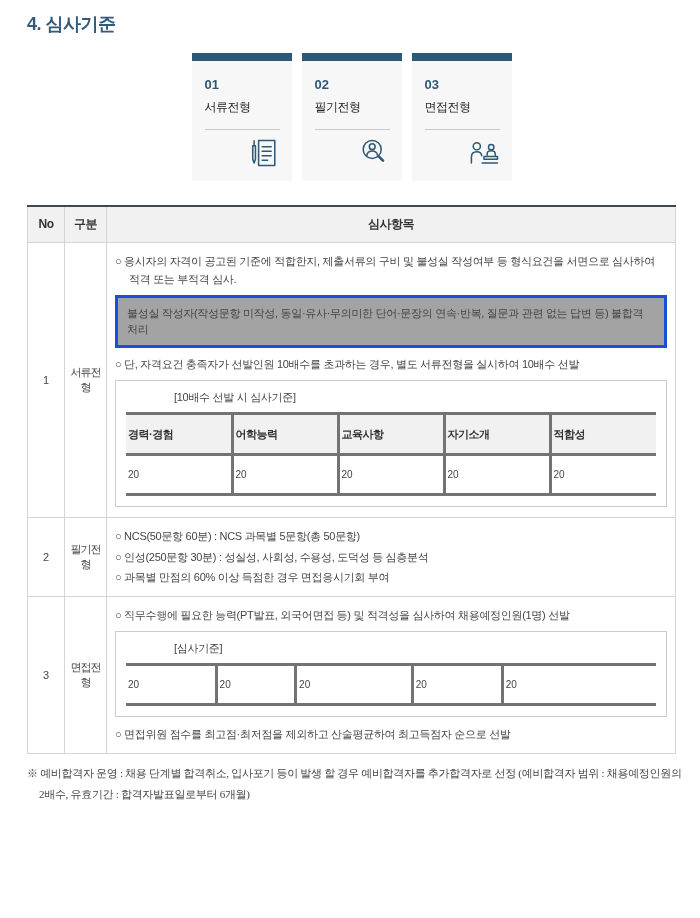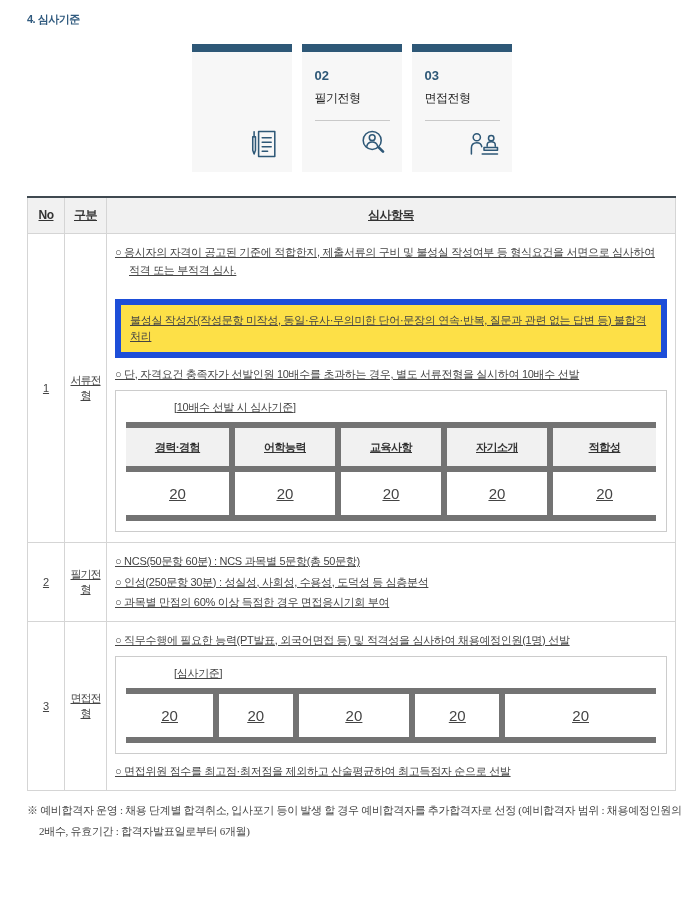--- a/index.html
+++ b/index.html
@@ -6,21 +6,21 @@
   html,body { background:#ffffff; }
   body {
     width:700px; height:918px; overflow:hidden;
     font-family:"Liberation Sans","DejaVu Sans",sans-serif;
     color:#333;
   }
   .page { padding:12px 24px 0 27px; }
 
   
   .sec-title {
-    font-size:11px; font-weight:bold; color:#305a7e; letter-spacing:-0.5px;
+    font-size:18px; font-weight:bold; color:#305a7e; letter-spacing:-0.5px;
   }
 
   
   .steps {
     margin-top:17px; display:flex; justify-content:center; gap:10px;
   }
   .step-card {
     width:100px; height:128px; background:#f7f7f7; position:relative;
   }
   .card-bar { height:8px; background:#2e5877; }
@@ -32,55 +32,55 @@
   .card-icon svg { width:36px; height:36px; }
 
   
   table.main {
     margin-top:24px; width:649px; border-collapse:collapse;
     border-top:2px solid #3f4950;
     border-left:1px solid #cccccc; border-right:1px solid #cccccc;
     border-bottom:1px solid #cccccc;
     table-layout:fixed;
   }
-  table.main th, table.main td { border:1px solid #d5d5d5;text-decoration:underline; }
+  table.main th, table.main td { border:1px solid #d5d5d5; }
   table.main thead th {
     background:#f1f1f1; font-size:12px; font-weight:bold; color:#333;
     height:36px; text-align:center; letter-spacing:-0.5px;
   }
   td.c-no { width:37px; text-align:center; font-size:11px; color:#444; }
   td.c-cat { width:42px; text-align:center; font-size:11px; color:#444; letter-spacing:-1px; padding:0 1px; }
   th.h-no { width:37px; } th.h-cat { width:42px; }
   td.c-body { padding:9px 8px 10px 8px; font-size:11px; color:#444; }
 
   .tline {
     padding-left:14px; text-indent:-14px; line-height:1.65; letter-spacing:-0.3px;
   }
   .tline + .tline { margin-top:2px; }
 
   .notice-box {
-    border:6px solid #1d4ed8; background:#fde047; margin:20px 0 7px 0;
+    border:3px solid #1d4ed8; background:#a3a3a3; margin:7px 0 7px 0;
     padding:7px 9px; line-height:1.5; letter-spacing:-0.3px;
   }
 
   .inner-box {
     border:1px solid #cccccc; margin-top:7px; padding:9px 10px 10px 10px;
   }
   .inner-label { font-size:11px; color:#444; letter-spacing:-0.3px; margin-bottom:7px;margin-left:48px; }
 
   table.sub {
     width:100%; border-collapse:collapse; border-top:2px solid #2e5877;
     table-layout:fixed;
   }
-  table.sub th, table.sub td { border:6px solid #737373; text-align:center;margin-left:12px; }
+  table.sub th, table.sub td { border:3px solid #737373; text-align:left;margin-left:12px; }
   table.sub th {
     background:#f1f1f1; font-size:11px; font-weight:bold; color:#333;
     padding:11px 2px; letter-spacing:-0.5px; white-space:pre-line; line-height:1.5;
   }
-  table.sub td { font-size:15px; color:#444; padding:13px 2px; background:#fff; }
+  table.sub td { font-size:10px; color:#444; padding:13px 2px; background:#fff; }
   table.sub th.first, table.sub td.first { border-left:none; }
   table.sub th.last,  table.sub td.last  { border-right:none; }
 
   
   .footnote {
     margin-top:9px; font-size:11px; color:#444; line-height:1.9;
     padding-left:12px; text-indent:-12px; letter-spacing:-0.3px; width:660px;font-family:Liberation Serif, serif;
   }
 
   
@@ -92,20 +92,25 @@
 <body>
 
 <div class="page">
 
   <div class="sec-title">4. 심사기준</div>
 
   <div class="steps">
 
     <div class="step-card">
       <div class="card-bar"></div>
+      <div class="card-body">
+        <div class="card-num">01</div>
+        <div class="card-label">서류전형</div>
+        <div class="card-divider"></div>
+      </div>
       <div class="card-icon">
         <svg viewBox="0 0 40 40">
           <rect class="ic" x="14" y="6" width="18" height="28"></rect>
           <line class="ic" x1="18" y1="13" x2="28" y2="13"></line>
           <line class="ic" x1="18" y1="18" x2="28" y2="18"></line>
           <line class="ic" x1="18" y1="23" x2="28" y2="23"></line>
           <line class="ic" x1="18" y1="28" x2="24" y2="28"></line>
           <path class="ic" d="M7.5 12 L10.5 12 L10.5 27 L9 31 L7.5 27 Z"></path>
           <line class="ic" x1="9" y1="6.5" x2="9" y2="12"></line>
         </svg>

